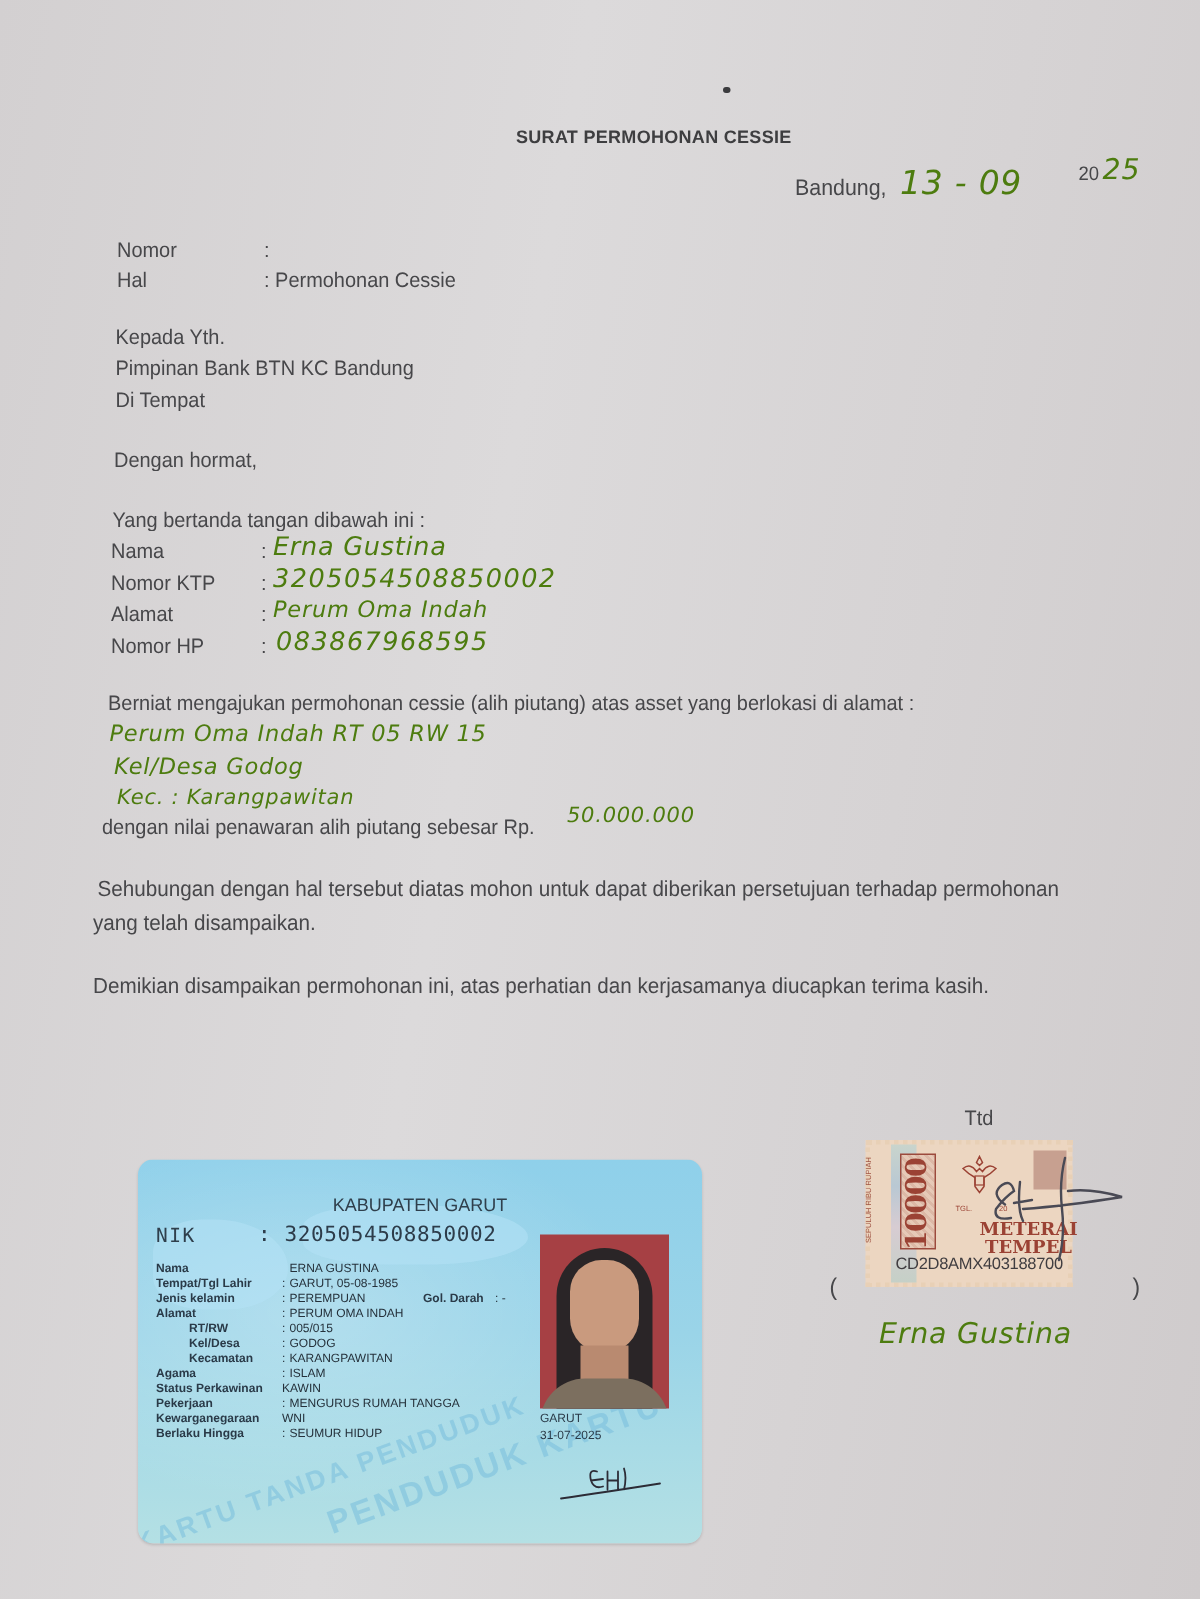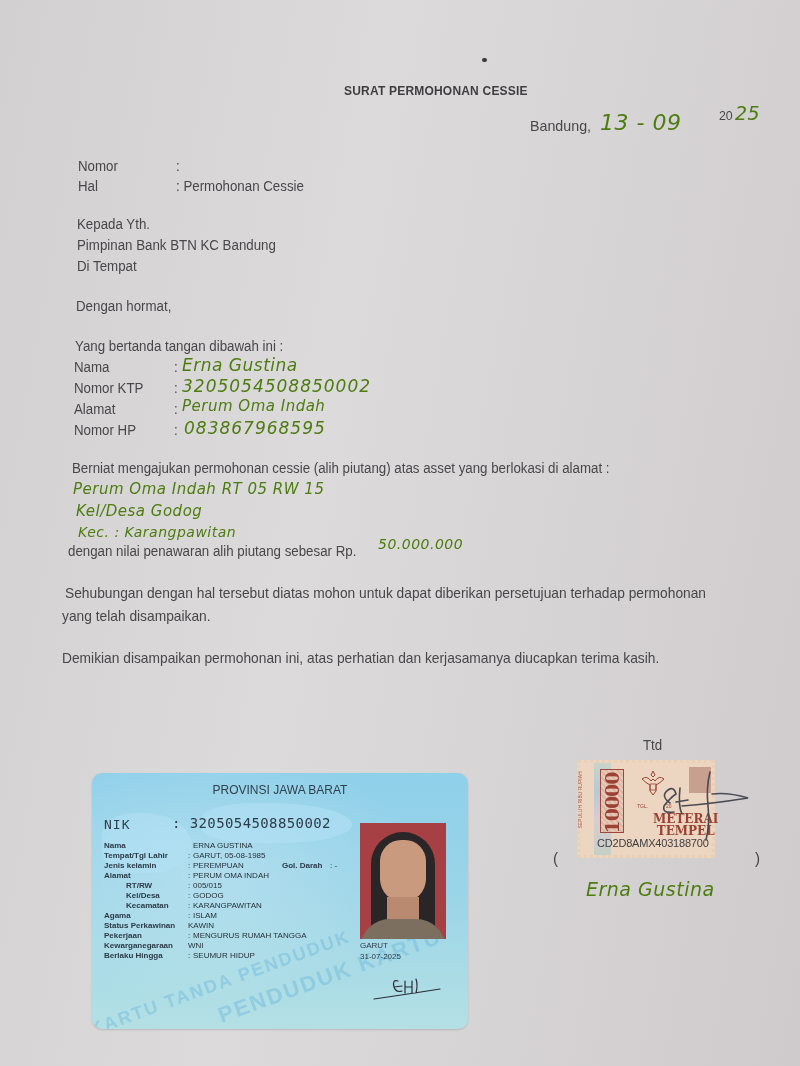--- a/index.html
+++ b/index.html
@@ -147,21 +147,21 @@
 <div class="abs print" style="left:553px; top:850px; font-size:16px;">(</div>
 <div class="abs print" style="left:755px; top:850px; font-size:16px;">)</div>
 <div class="abs hand" style="left:586px; top:878px; font-size:19px;">Erna Gustina</div>
 
 <div class="abs ktp" style="left:92px; top:773px;">
   <div class="ktp-map" style="left:10px; top:40px; width:90px; height:60px;"></div>
   <div class="ktp-map" style="left:110px; top:30px; width:150px; height:40px;"></div>
   <div class="ktp-wm" style="left:120px; top:190px;">PENDUDUK KARTU</div>
   <div class="ktp-wm" style="left:-10px; top:200px; font-size:18px;">KARTU TANDA PENDUDUK</div>
 
-  <div class="ktp-head" style="top:11px;">PROVINSI JAWA BARAT</div>
+  <div class="ktp-head" style="top:24px;">KABUPATEN GARUT</div>
 
   <div class="ktp-nik-label">NIK</div>
   <div class="ktp-nik">: 3205054508850002</div>
 
   <div class="ktp-row" style="left:12px; top:68px; width:250px;">
     <span class="ktp-lbl" style="left:0;">Nama</span>
       <span class="ktp-val">ERNA GUSTINA</span>
   </div>
   <div class="ktp-row" style="left:12px; top:78px; width:250px;">
     <span class="ktp-lbl" style="left:0;">Tempat/Tgl Lahir</span>

